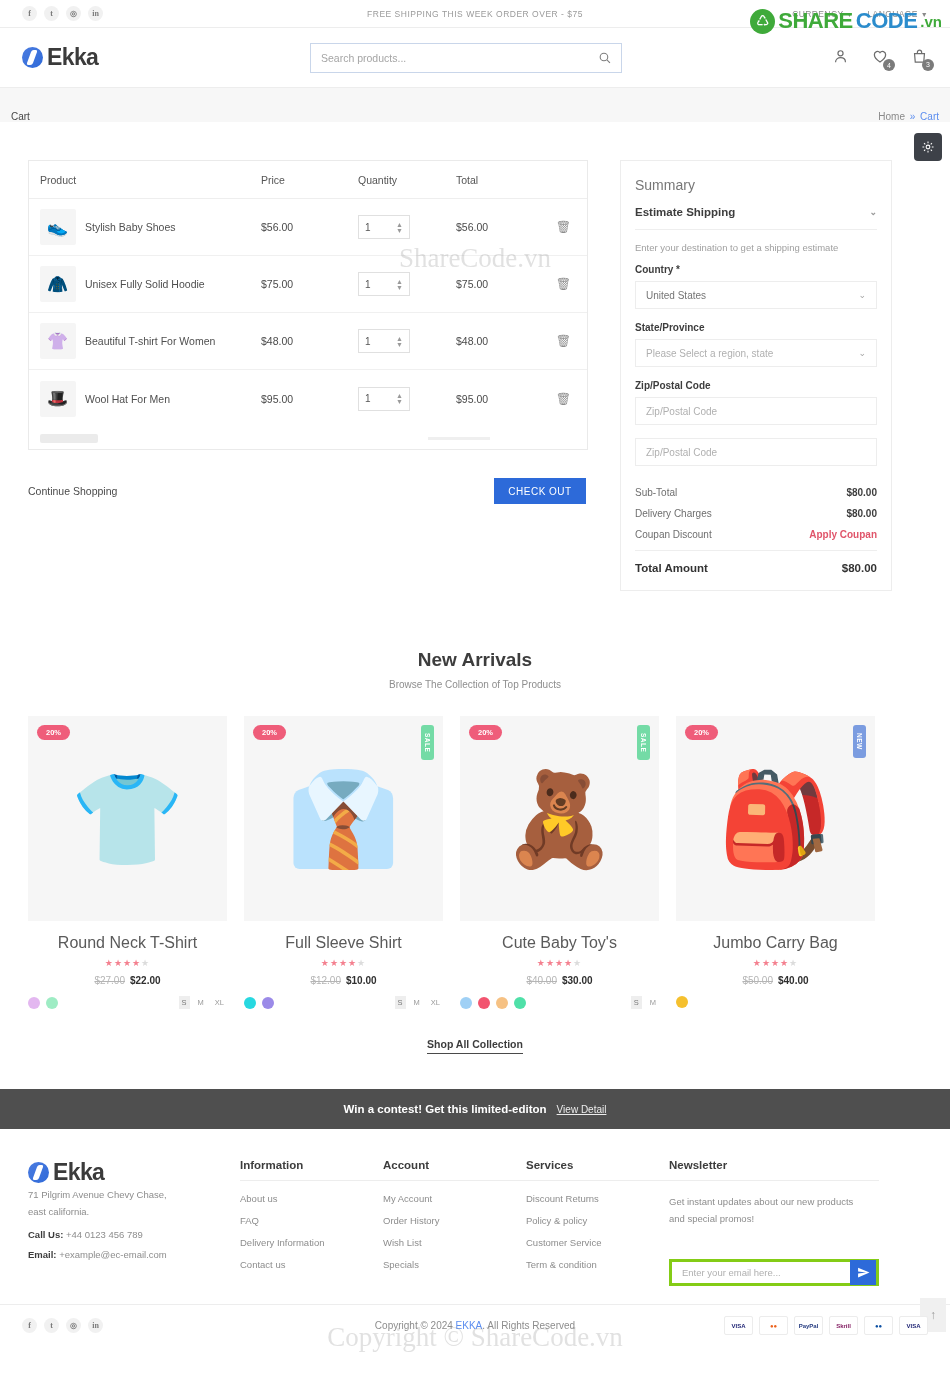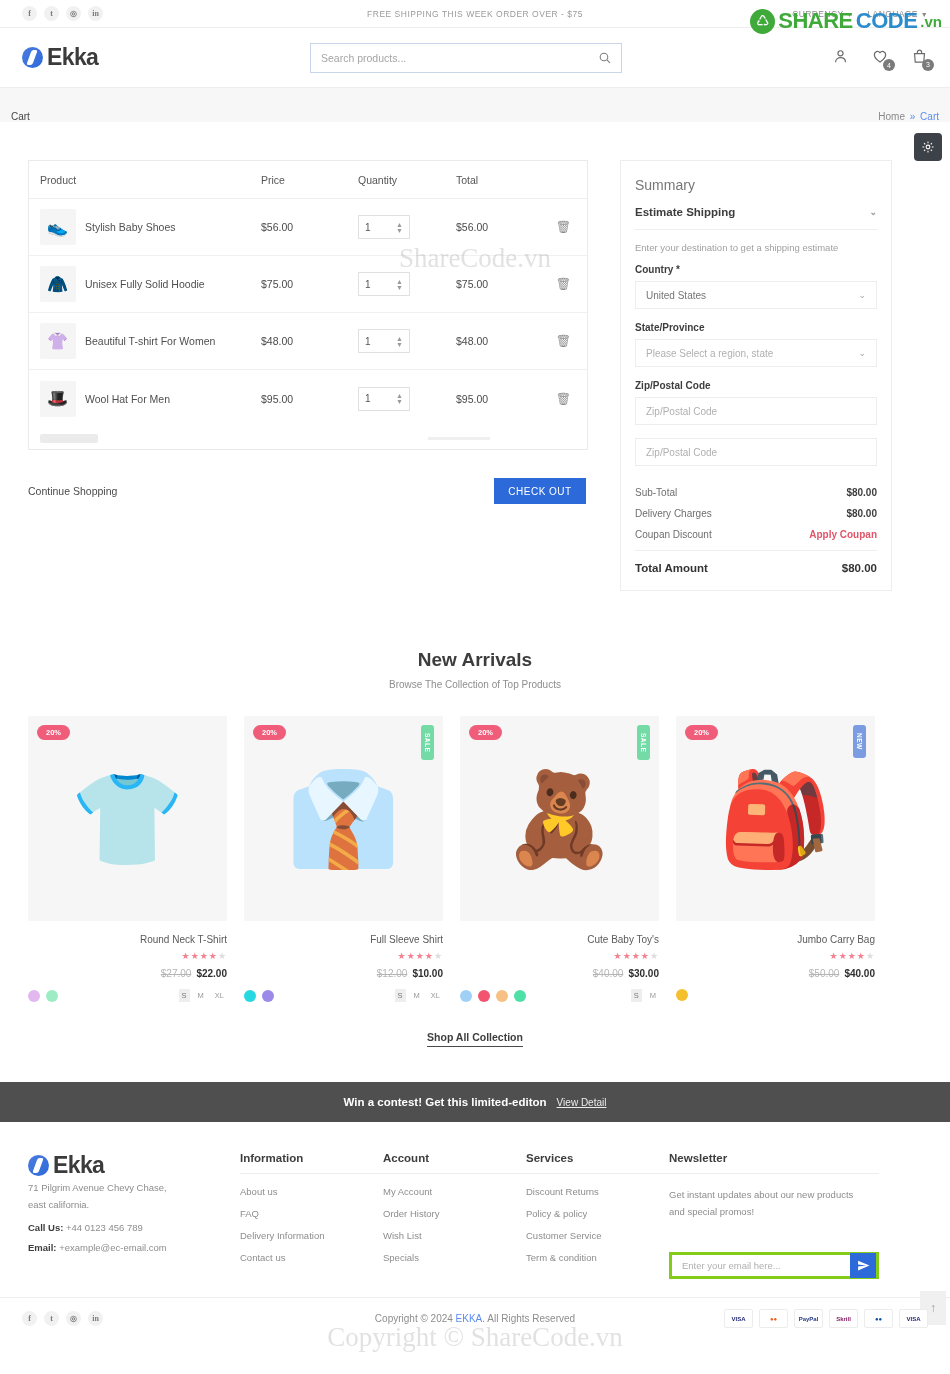--- a/index.html
+++ b/index.html
@@ -195,40 +195,40 @@
   .sum-total { display: flex; font-size: 11.5px; font-weight: bold; color: #333; }
   .sum-total .val { margin-left: auto; }
 
   
   .na-sec { margin-top: 58px; text-align: center; }
   .na-title { font-size: 19px; font-weight: bold; color: #3d3d3d; }
   .na-sub { font-size: 10px; color: #8e8e8e; margin-top: 8px; }
   .prod-grid {
     display: flex; gap: 17px; padding: 0 28px; margin-top: 26px;
   }
-  .pcard { width: 199px; text-align: right; }
+  .pcard { width: 199px; text-align: center; }
   .pimg {
     height: 205px; background: #f6f6f6; position: relative;
     display: flex; align-items: center; justify-content: center;
     overflow: hidden;
   }
   .pimg .glyph { font-size: 92px; line-height: 1; }
   .tag-pct {
     position: absolute; left: 9px; top: 9px; background: #ef5d7a;
     color: #fff; font-size: 7.5px; font-weight: bold;
     padding: 3px 9px; border-radius: 9px;
   }
   .tag-side {
     position: absolute; right: 9px; top: 9px; color: #fff;
     font-size: 6.5px; font-weight: bold; padding: 8px 3px;
     writing-mode: vertical-rl; border-radius: 3px; letter-spacing: .5px;
   }
   .tag-sale { background: #74dba6; }
   .tag-new { background: #7b9ce0; }
-  .pname { font-size: 10px; color: #5a5a5a; margin-top: 13px; }
+  .pname { font-size: 16px; color: #5a5a5a; margin-top: 13px; }
   .stars { margin-top: 6px; font-size: 9px; color: #f4808f; letter-spacing: 1px; }
   .stars .off { color: #dcdcdc; }
   .pprice { margin-top: 7px; font-size: 10px; }
   .pprice .old { color: #b5b5b5; text-decoration: line-through; }
   .pprice .new { color: #2f2f2f; font-weight: bold; margin-left: 5px; }
   .pbottom { display: flex; align-items: center; margin-top: 10px; }
   .swatches { display: flex; gap: 6px; }
   .sw { width: 12px; height: 12px; border-radius: 50%; }
   .sizes { margin-left: auto; display: flex; gap: 5px; }
   .sz {

